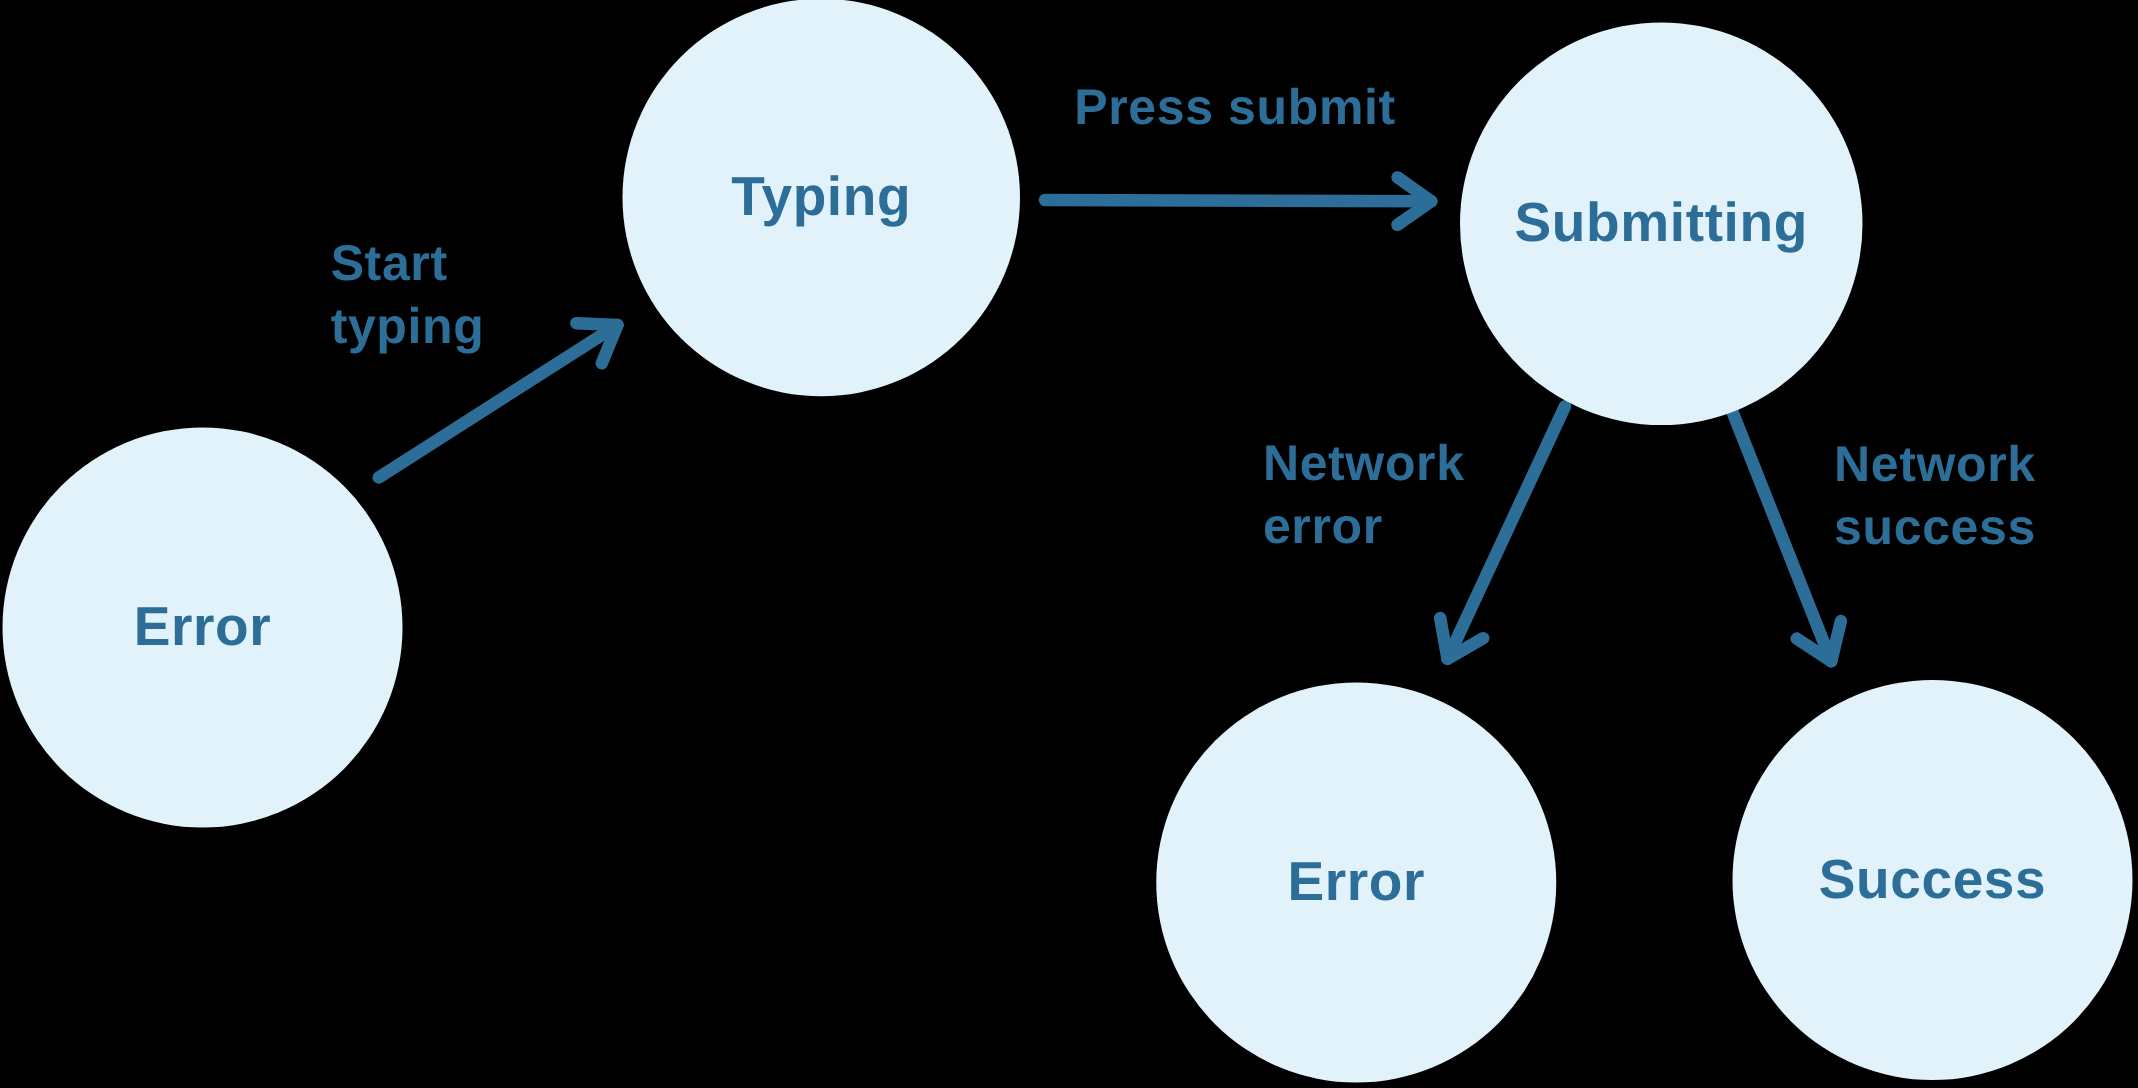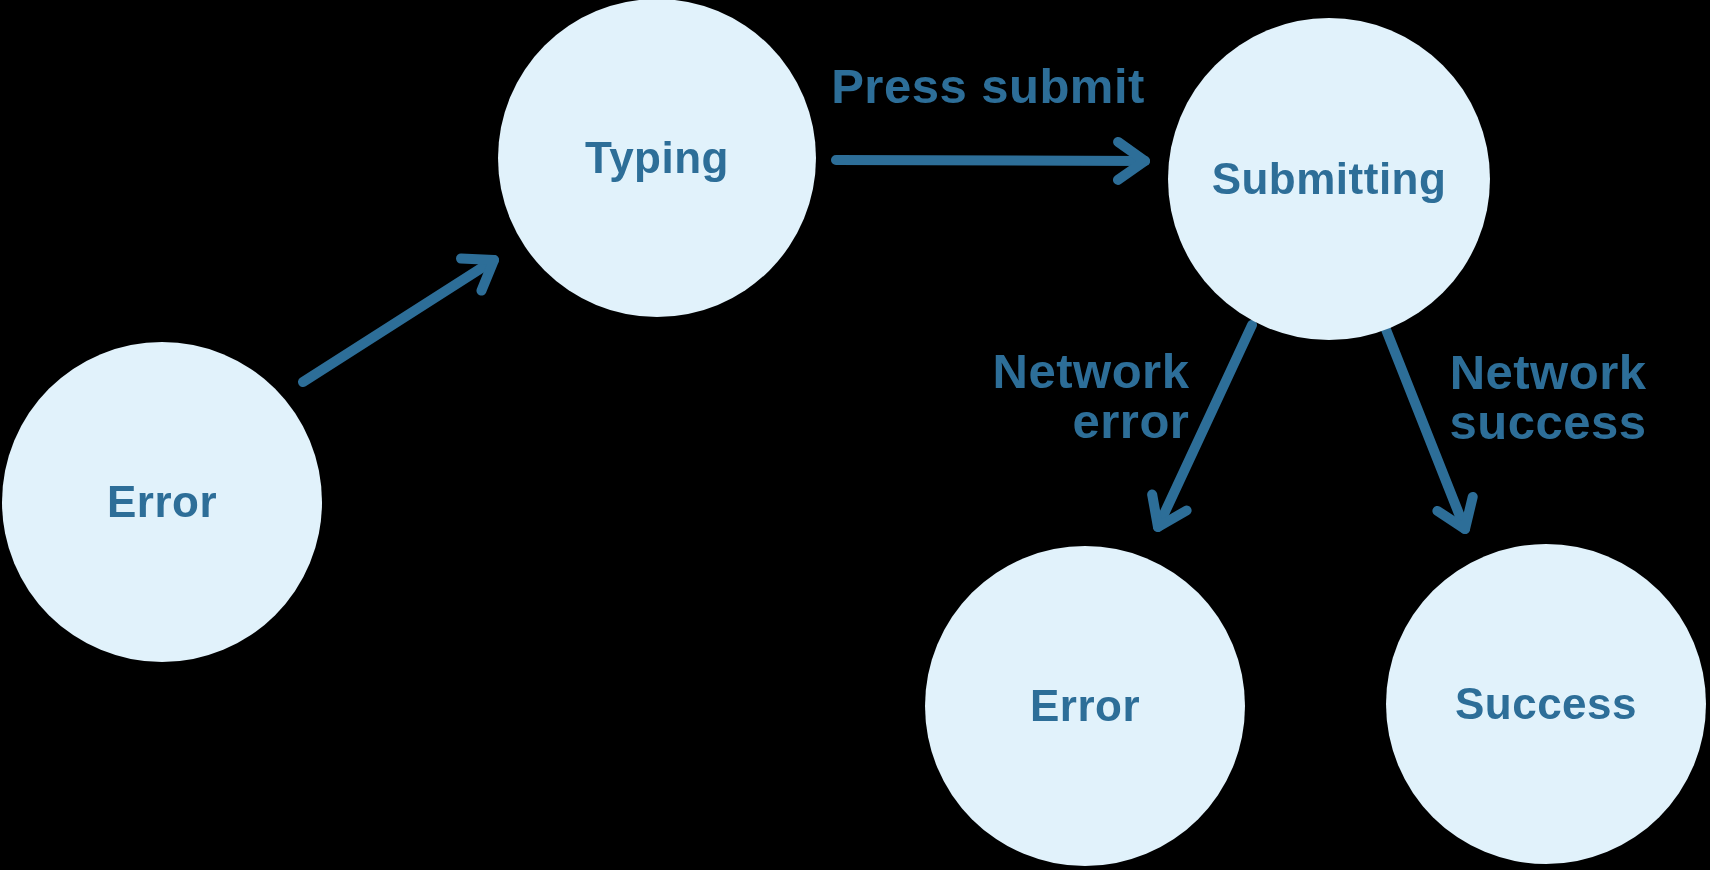--- a/index.html
+++ b/index.html
@@ -48,25 +48,25 @@
     color: var(--accent, #2D6E98);
     font-size: 44px;
     font-weight: 700;
     letter-spacing: 0.5px;
     white-space: nowrap;
   }
   .edge-label {
     position: absolute;
     transform: translate(-50%, -50%);
     color: var(--accent, #2D6E98);
-    font-size: 49px;
+    font-size: 40px;
     font-weight: 700;
     line-height: 50px;
     letter-spacing: 0.5px;
-    text-align: right;
+    text-align: left;
     white-space: pre-line;
   }
 </style>
 </head>
 <body>
 
 <div class="canvas">
 
   <svg class="edges-layer" width="1710" height="870" viewBox="0 0 1710 870" xmlns="http://www.w3.org/2000/svg">
     <defs>
@@ -89,19 +89,21 @@
   <div class="state-node" style="left: 1168px; top: 18px; height: 322px; width: 322px; justify-content: center;">
     <span class="state-label">Submitting</span>
   </div>
   <div class="state-node" style="left: 925px; top: 546px; height: 320px; width: 320px;">
     <span class="state-label">Error</span>
   </div>
   <div class="state-node" style="left: 1386px; top: 544px; height: 320px; width: 320px;">
     <span class="state-label">Success</span>
   </div>
 
+  <div class="edge-label" style="left: 326px; top: 236px;">Start
+typing</div>
   <div class="edge-label" style="left: 988px; top: 86px;">Press submit</div>
   <div class="edge-label" style="left: 1091px; top: 396px;">Network
 error</div>
   <div class="edge-label" style="left: 1548px; top: 397px;">Network
 success</div>
 
 </div>
 
 </body></html>

